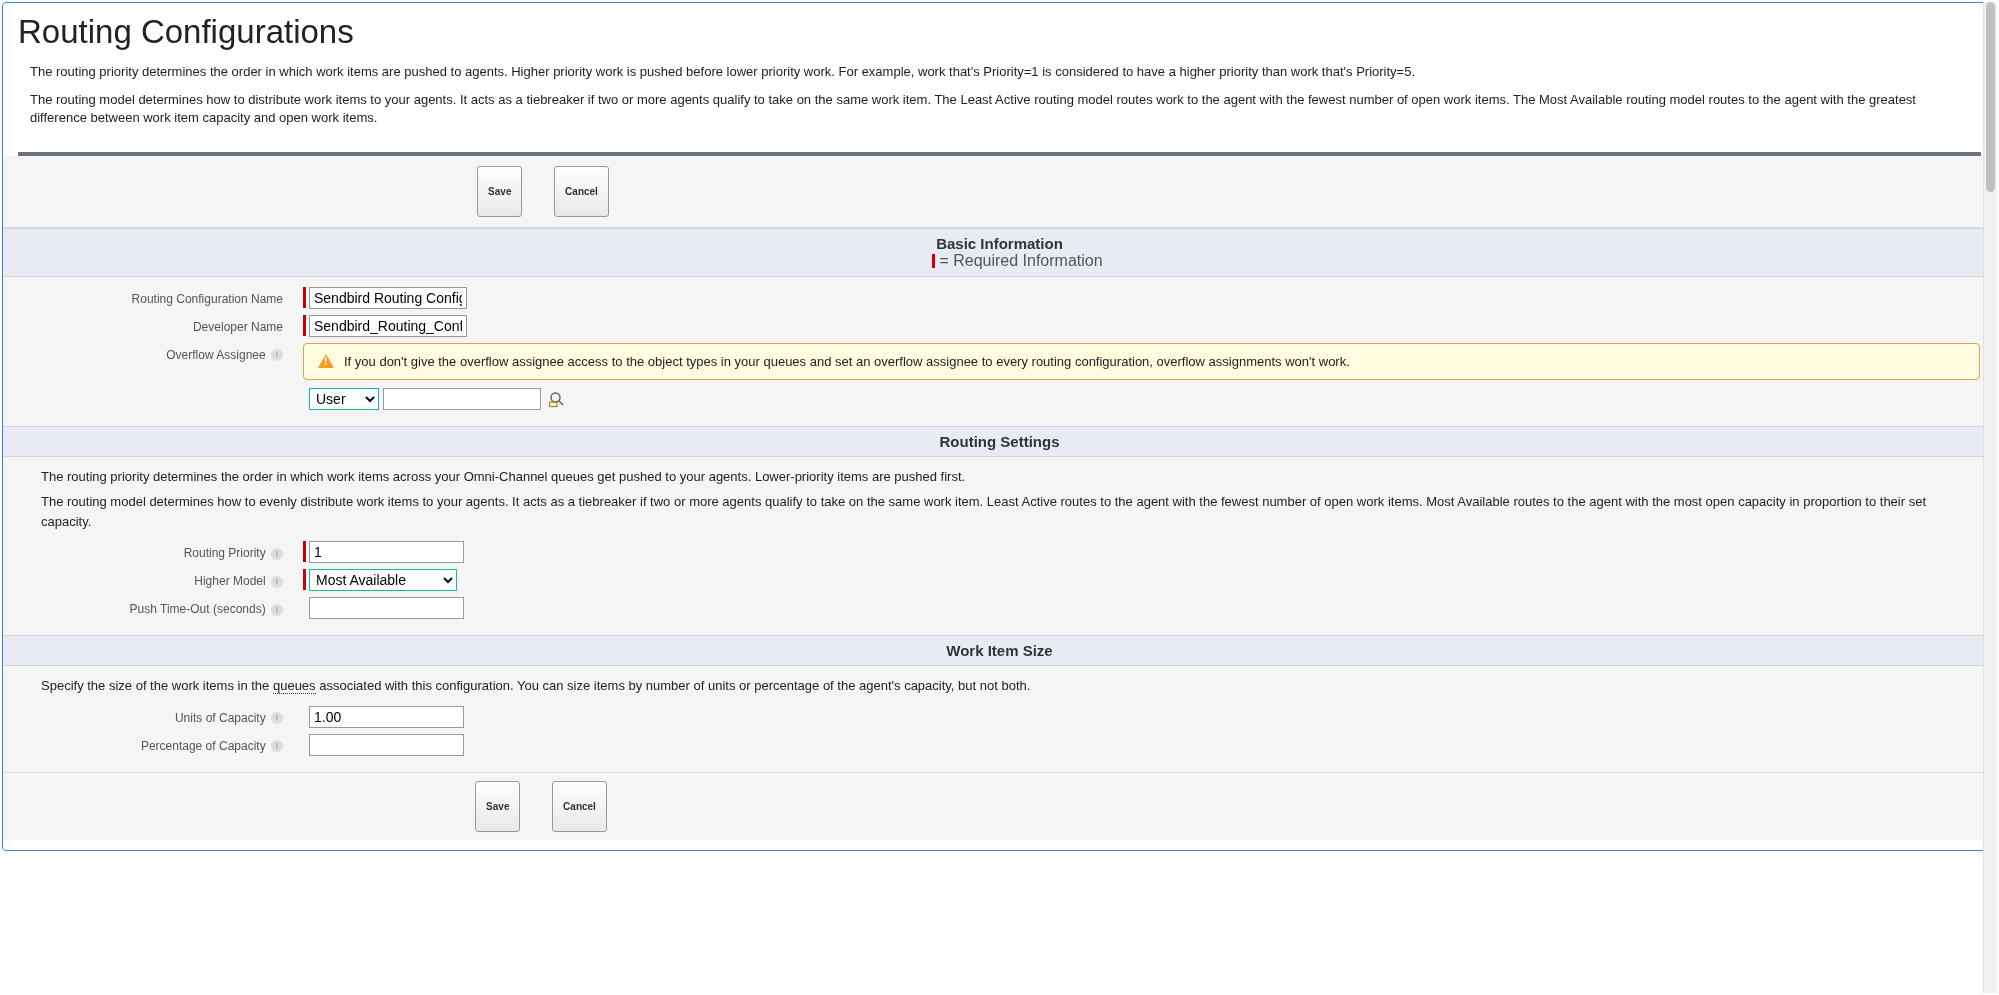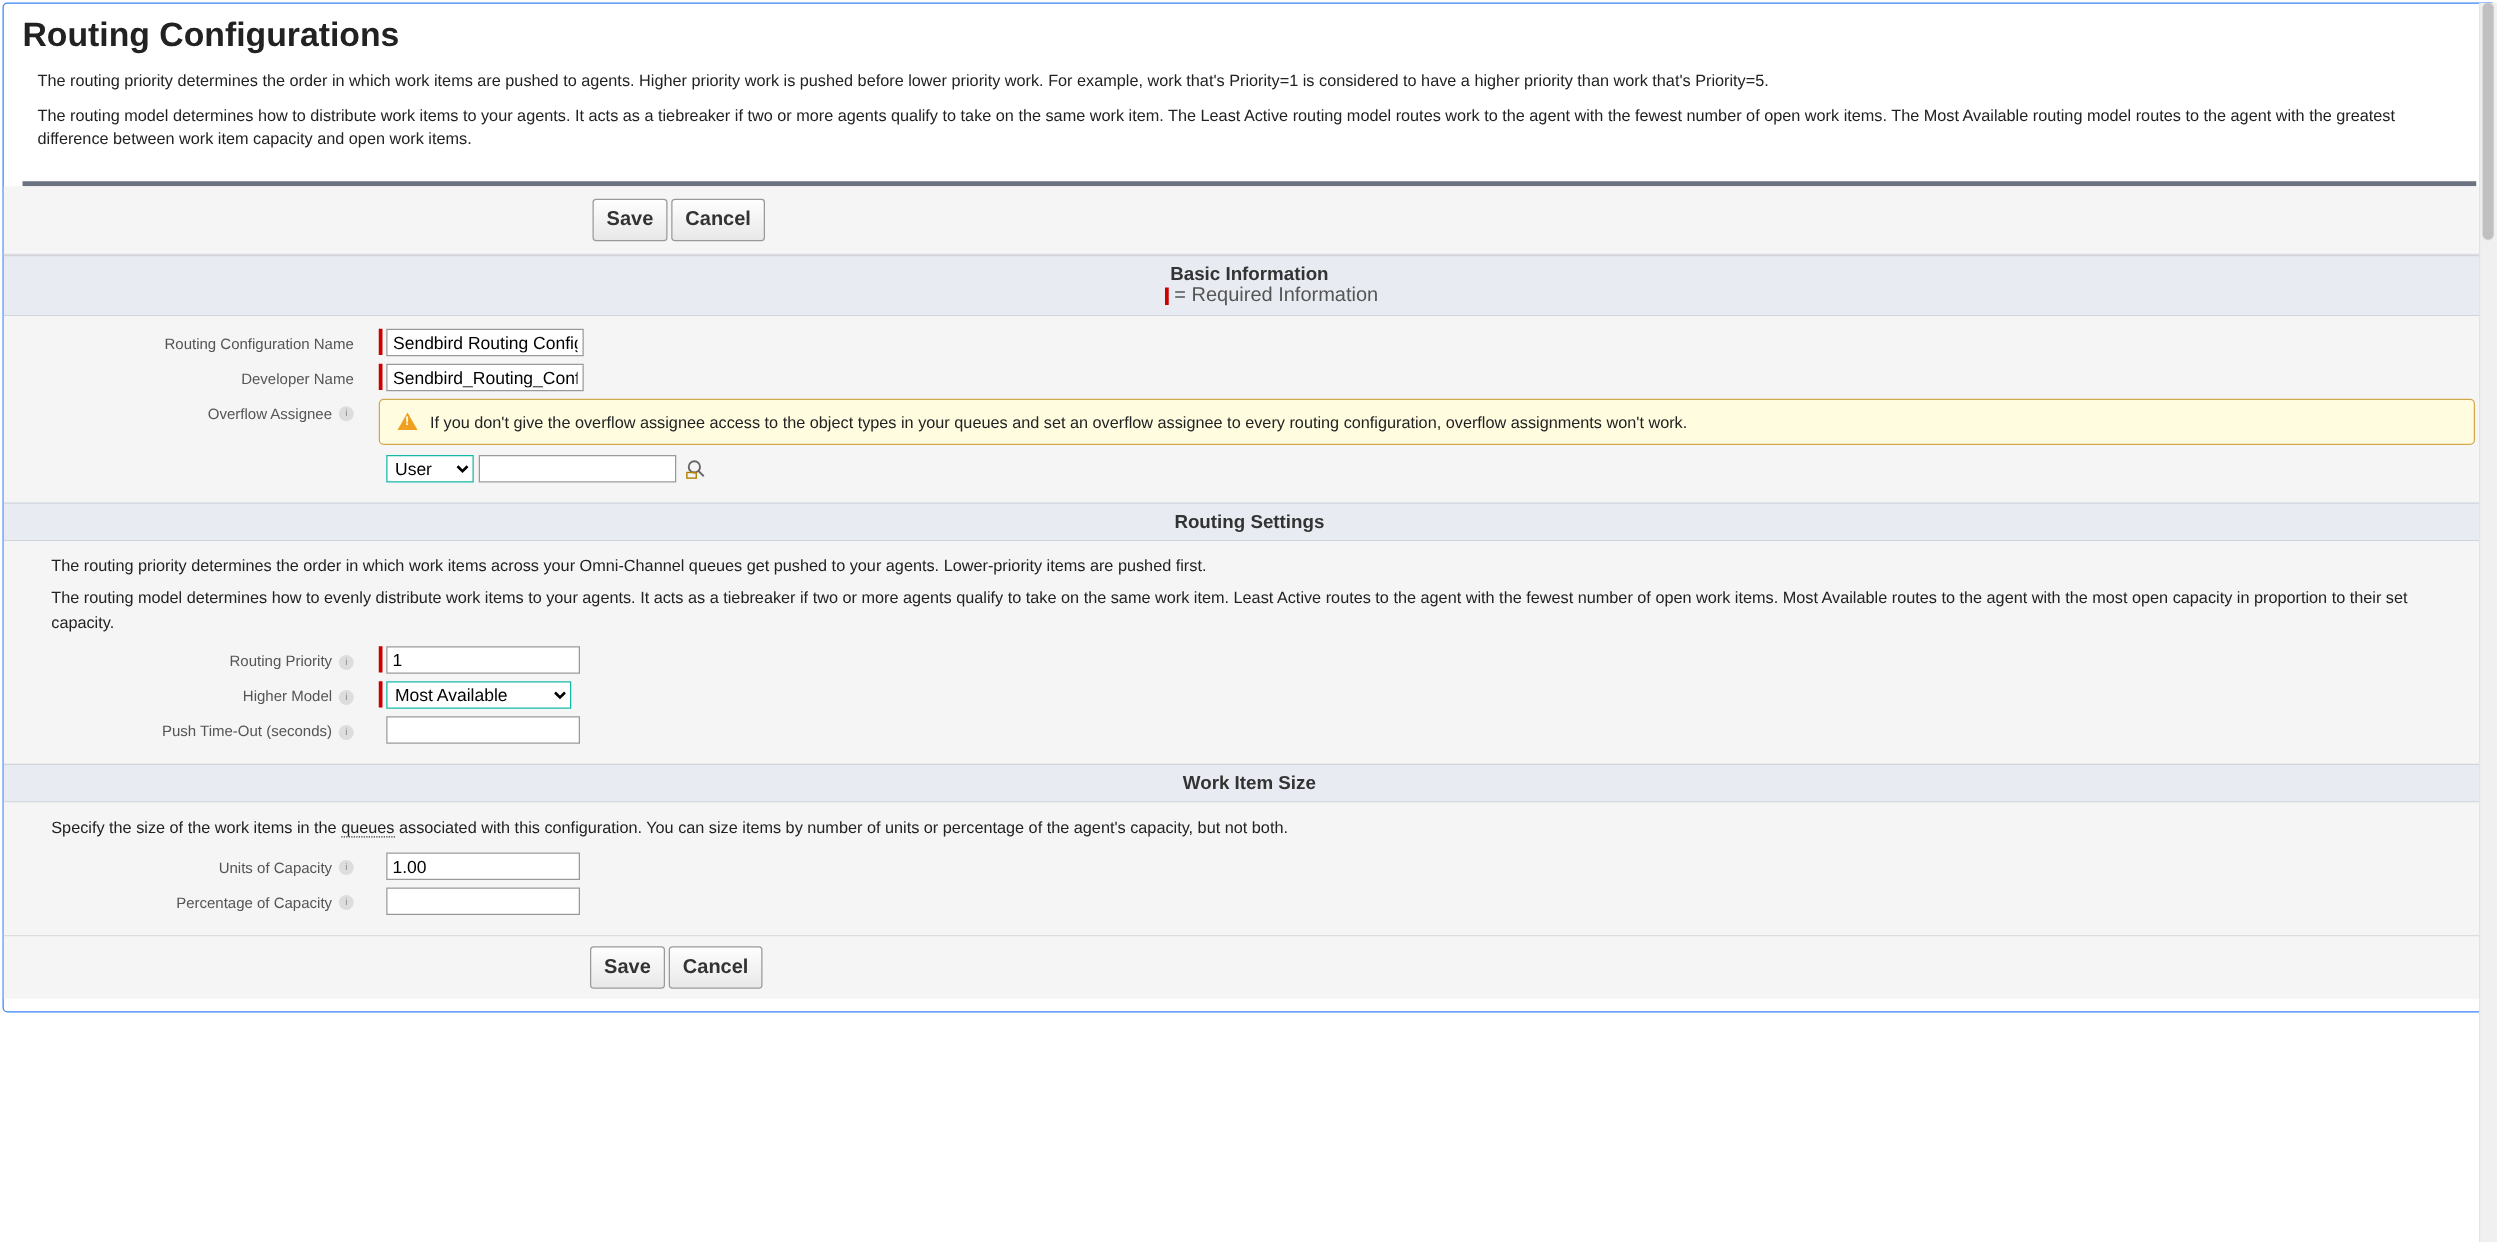--- a/index.html
+++ b/index.html
@@ -1,25 +1,25 @@
 <!DOCTYPE html>
 <html><head>
 <meta charset="utf-8">
 <style>
 * { box-sizing: border-box; margin: 0; padding: 0; }
 body { font-family: Arial, Helvetica, sans-serif; font-size: 13px; color: #222; background: #fff; }
 .page-wrap { border: 1px solid #3b82f6; border-radius: 4px; margin: 2px; padding-bottom: 10px; }
 .scroll-area { }
-.title { font-size: 27px; font-weight: bold; padding: 10px 15px 12px 15px; }
+.title { font-size: 33px; font-weight: normal; padding: 10px 15px 12px 15px; }
 .intro { padding: 0 27px 14px 27px; color: #222; line-height: 1.4; }
 .intro p { margin-bottom: 10px; font-size: 13px; }
 hr.sep { border: none; border-top: 4px solid #6b7280; margin: 0 15px; }
 .toolbar { background: #f5f5f5; padding: 10px; text-align: left; border-bottom: 1px solid #ddd; }
 .toolbar-inner { width: 1060px; text-align: center; }
-.btn { font-size: 16px; padding: 7px 10px; border: 1px solid #999; border-radius: 3px; background: linear-gradient(#fefefe, #e8e8e8); cursor: pointer; margin: 0 0; font-weight: bold; color: #333; }
+.btn { font-size: 10px; padding: 19px 10px; border: 1px solid #999; border-radius: 3px; background: linear-gradient(#fefefe, #e8e8e8); cursor: pointer; margin: 0 14px; font-weight: bold; color: #333; }
 .section-header { background: #e8ecf2; padding: 6px 16px; font-weight: bold; font-size: 15px; color: #333; border-top: 1px solid #d0d5dc; border-bottom: 1px solid #d0d5dc; display: flex; justify-content: space-between; align-items: center; flex-direction: column; }
 .req-note { font-size: 16px; font-weight: normal; color: #555; display: flex; align-items: center; gap: 4px; padding-left: 36px; }
 .req-bar { display: inline-block; width: 3px; height: 14px; background: #c00; }
 .section-body { background: #f5f5f5; padding: 10px 16px; }
 .row { display: flex; align-items: flex-start; margin-bottom: 6px; }
 .label-cell { width: 284px; padding-right: 20px; text-align: right; color: #555; font-size: 12px; padding-top: 5px; }
 .field-cell { flex: 1; display: flex; align-items: flex-start; }
 .req-mark { display: inline-block; width: 3px; height: 21px; background: #c00; margin-right: 3px; vertical-align: middle; }
 .no-req { display: inline-block; width: 3px; height: 21px; margin-right: 3px; }
 .txt-input { border: 1px solid #999; padding: 2px 4px; font-size: 14px; height: 22px; background: #fff; }

